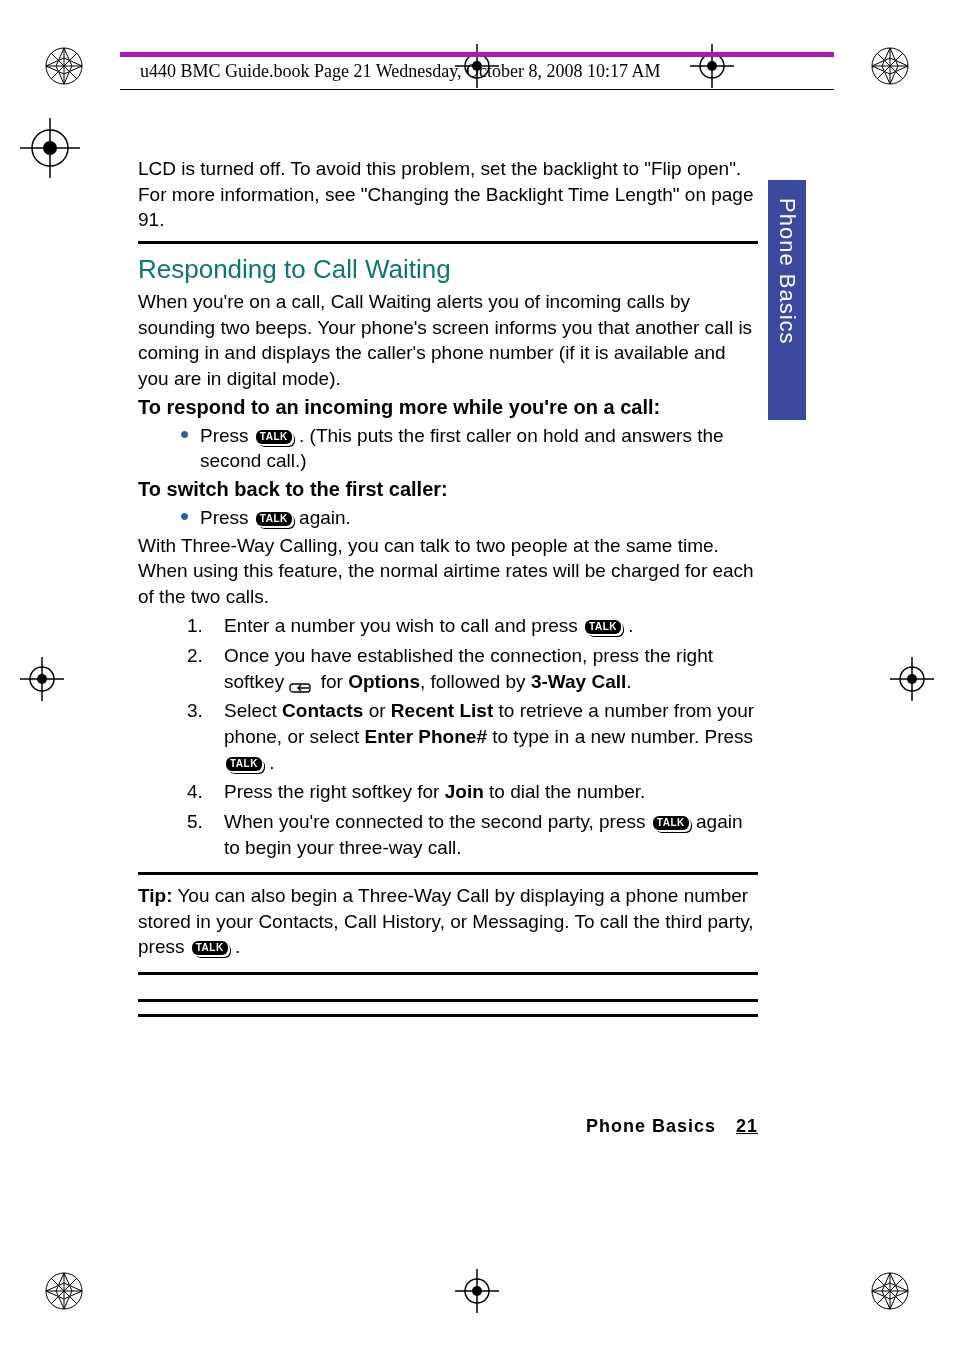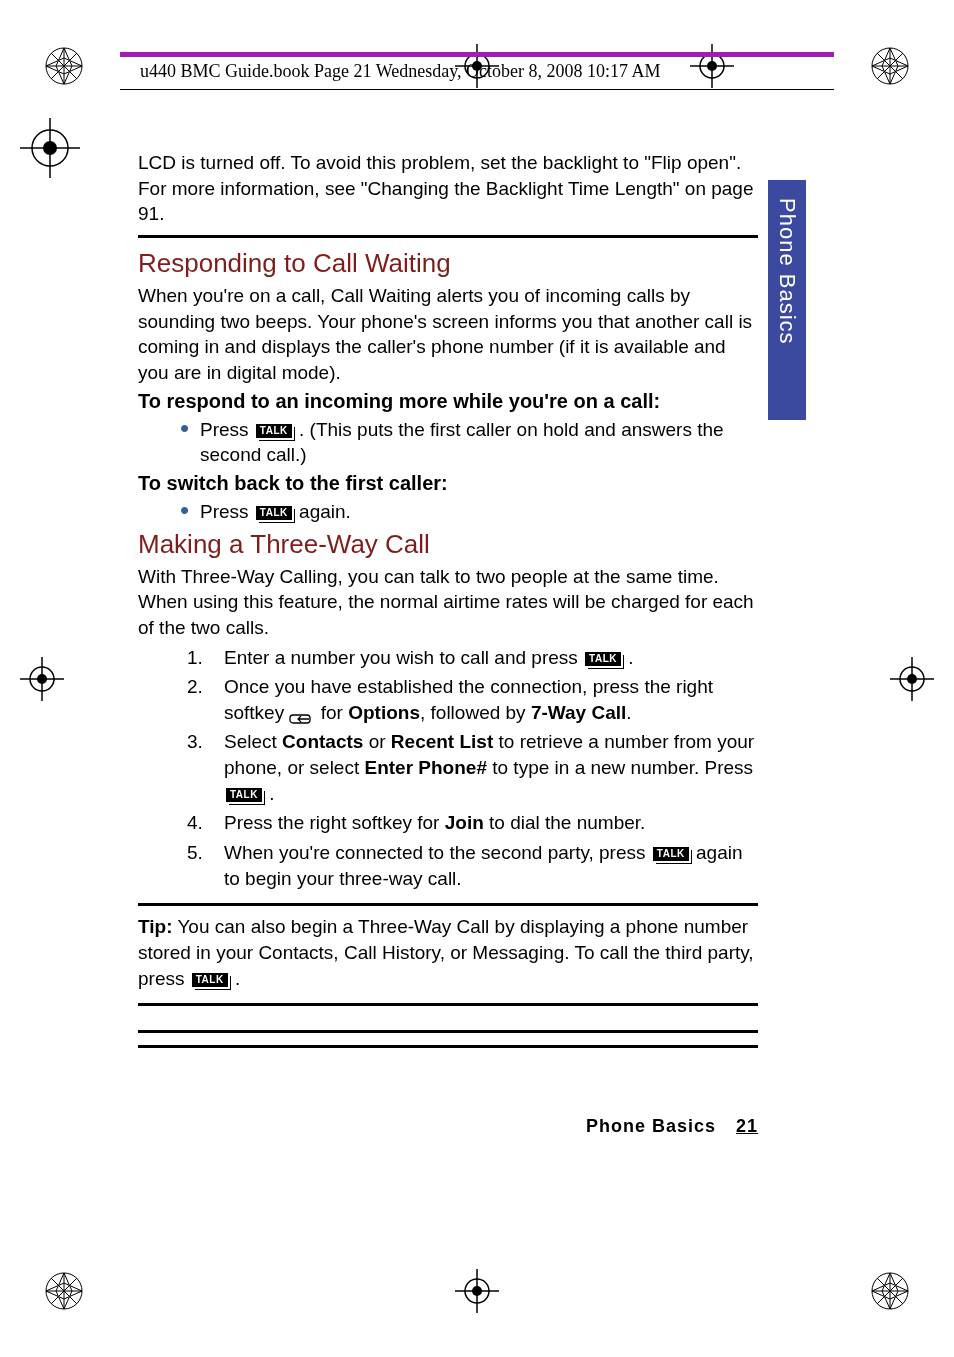--- a/index.html
+++ b/index.html
@@ -63,39 +63,39 @@
     font-size: 22px;
     writing-mode: vertical-rl;
     text-orientation: mixed;
     padding-top: 18px;
     padding-left: 6px;
     letter-spacing: 1px;
   }
 
   .content {
     position: absolute;
-    top: 150px;
+    top: 156px;
     left: 138px;
     width: 620px;
     font-size: 19px;
     line-height: 1.35;
   }
   .content p { margin: 0 0 2px 0; }
   .hr {
     border: none;
     border-top: 3px solid #000;
     margin: 8px 0 6px 0;
   }
   .hr-thin {
     border: none;
     border-top: 3px solid #000;
     margin: 12px 0 8px 0;
   }
   h2.section {
-    color: #7f1d1d;
+    color: #0f766e;
     font-weight: normal;
     font-size: 26px;
     margin: 8px 0 2px 0;
     font-family: Arial, sans-serif;
   }
   .condensed {
     font-family: 'Arial Narrow', Arial, sans-serif;
     font-stretch: condensed;
   }
   .bold { font-weight: bold; }
@@ -134,21 +134,21 @@
     margin-bottom: 4px;
   }
   .talk-key {
     display: inline-block;
     background: #000;
     color: #fff;
     font-size: 10px;
     font-weight: bold;
     font-family: Arial, sans-serif;
     padding: 2px 4px;
-    border-radius: 0;
+    border-radius: 6px;
     vertical-align: middle;
     box-shadow: 2px 2px 0 0 #fff, 3px 3px 0 0 #000;
     letter-spacing: 0.5px;
     line-height: 1;
     margin: 0 2px;
   }
   .softkey-icon {
     display: inline-block;
     vertical-align: middle;
     width: 26px;
@@ -324,38 +324,37 @@
 
   <p class="subhead">To switch back to the first caller:</p>
   <ul class="bullets">
     <li class="condensed">
       <span>Press </span>
       <span class="talk-key">TALK</span>
       <span> again.</span>
     </li>
   </ul>
 
-  <h2 class="section" style="margin-top:2px">Making a Three-Way Call</h2>
   <p class="condensed">With Three-Way Calling, you can talk to two people at the same time. When using this feature, the normal airtime rates will be charged for each of the two calls.</p>
 
   <ol class="steps condensed">
     <li>
       <span>Enter a number you wish to call and press </span>
       <span class="talk-key">TALK</span>
       <span>.</span>
     </li>
     <li>
       <span>Once you have established the connection, press the right softkey </span>
       <span class="softkey-icon">
         <svg viewBox="0 0 26 14">
             <rect x="1" y="3" width="20" height="8" rx="3" fill="none" stroke="#000" stroke-width="1.3"></rect>
             <path d="M20 7 L9 7 M12 4 L9 7 L12 10" fill="none" stroke="#000" stroke-width="1.3"></path>
           </svg>
       </span>
-      <span> for </span><span class="bold">Options</span><span>, followed by </span><span class="bold">7-Way Call</span><span>.</span>
+      <span> for </span><span class="bold">Options</span><span>, followed by </span><span class="bold">3-Way Call</span><span>.</span>
     </li>
     <li>
       <span>Select </span><span class="bold">Contacts</span><span> or </span><span class="bold">Recent List</span><span> to retrieve a number from your phone, or select </span><span class="bold">Enter Phone#</span><span> to type in a new number. Press </span>
       <span class="talk-key">TALK</span>
       <span>.</span>
     </li>
     <li>
       <span>Press the right softkey for </span><span class="bold">Join</span><span> to dial the number.</span>
     </li>
     <li>

